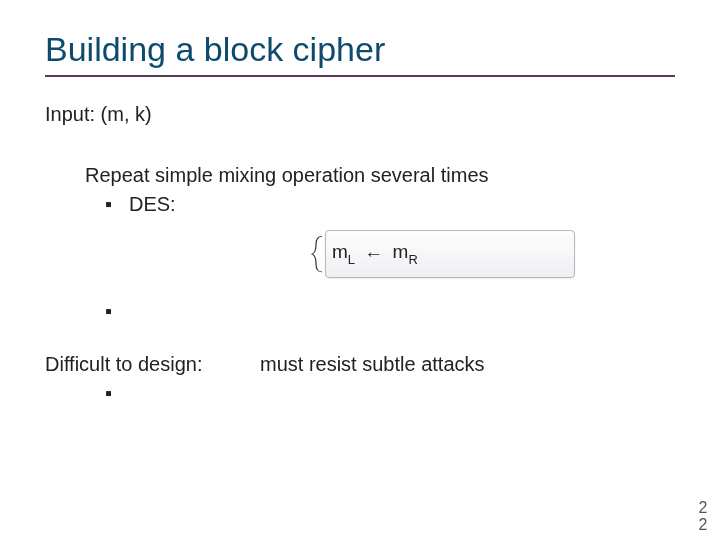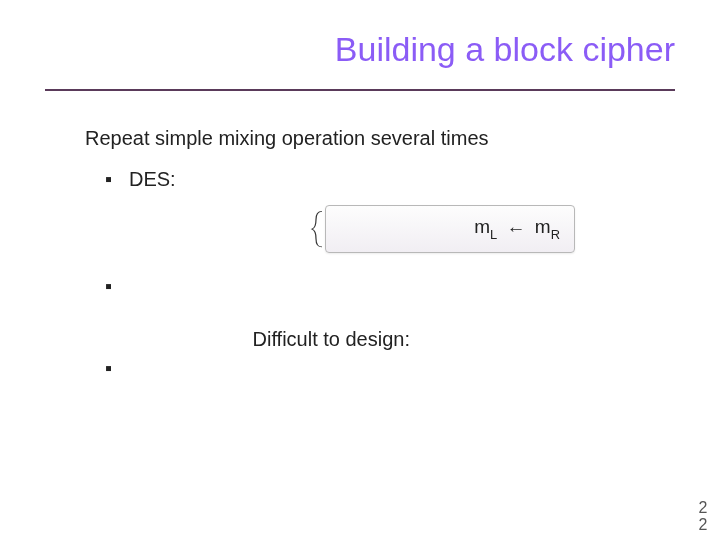--- a/index.html
+++ b/index.html
@@ -1,47 +1,48 @@
 <!DOCTYPE html>
 <html><head>
 <meta charset="utf-8">
 <style>
   * { margin: 0; padding: 0; box-sizing: border-box; }
   html, body { width: 720px; height: 540px; background: #fff; font-family: Verdana, Geneva, sans-serif; overflow: hidden; }
   .slide { width: 720px; height: 540px; position: relative; padding: 30px 45px 0 45px; }
-  .title { font-size: 34px; font-weight: normal; color: #8b5cf6; margin-bottom: 20px; font-family: Verdana, sans-serif; text-align: right; }
+  .title { font-size: 34px; font-weight: normal; color: #0c4a6e; margin-bottom: 6px; font-family: Verdana, sans-serif; }
   .title-rule { border: none; border-top: 2px solid #5a3a5a; margin-bottom: 24px; width: 100%; }
   .body { font-size: 20px; color: #222; line-height: 1.35; }
   .row { margin-bottom: 2px; }
   .indent1 { padding-left: 40px; margin-top: 34px; }
   .indent2 { padding-left: 60px; }
   .bullet-row { display: flex; align-items: baseline; }
   .bullet { width: 24px; flex: none; text-align: left; }
   .des-line { display: flex; align-items: baseline; }
-  .des-label { width: 155px; flex: none; margin-top: 12px; }
-  .formula-box { margin: 12px 0 20px 280px; width: 250px; border: 1px solid #b8b8b8; border-radius: 4px; background: linear-gradient(#fdfdfd,#f1eef3); padding: 8px 14px 10px 20px; font-size: 19px; position: relative; box-shadow: 0 1px 2px rgba(0,0,0,0.08); text-align: right; }
+  .des-label { width: 155px; flex: none; }
+  .formula-box { margin: 12px 0 20px 280px; width: 250px; border: 1px solid #b8b8b8; border-radius: 4px; background: linear-gradient(#fdfdfd,#f1eef3); padding: 8px 14px 10px 6px; font-size: 19px; position: relative; box-shadow: 0 1px 2px rgba(0,0,0,0.08); }
   .brace { position: absolute; left: -16px; top: 4px; bottom: 4px; width: 14px; }
   .brace svg { width: 100%; height: 100%; }
   .sub { font-size: 0.68em; vertical-align: sub; position: relative; top: 0.1em; }
   .aes-line { display: flex; align-items: baseline; margin-top: 8px; margin-bottom: 26px; }
   .aes-label { width: 155px; flex: none; }
   .attack-block { margin-top: 4px; }
-  .attack1 { display: flex; align-items: baseline; justify-content: center; }
+  .attack1 { display: flex; align-items: baseline; }
   .attack1-a { width: 215px; flex: none; }
   .pagenum { position: absolute; right: 10px; bottom: 6px; font-size: 16px; color: #555; line-height: 1.05; text-align: center; width: 14px; }
   .pagenum span { display: block; }
 </style>
 </head>
 <body>
 
 <div class="slide">
   <h1 class="title">Building a block cipher</h1>
   <hr class="title-rule">
 
   <div class="body">
+    <div class="row">Input:  (m, k)</div>
     <div class="row indent1">Repeat simple mixing operation several times</div>
 
     <div class="row indent2 bullet-row des-line">
       <span class="bullet">▪</span>
       <span class="des-label">DES:</span>
     </div>
 
     <div class="formula-box">
       <div class="brace">
         <svg viewBox="0 0 14 60" preserveAspectRatio="none">
@@ -55,20 +56,21 @@
       </div>
     </div>
 
     <div class="row indent2 bullet-row aes-line">
       <span class="bullet">▪</span>
     </div>
 
     <div class="attack-block">
       <div class="row attack1">
         <span class="attack1-a">Difficult to design:</span>
+        <span>must resist subtle attacks</span>
       </div>
       <div class="row indent2 bullet-row">
         <span class="bullet">▪</span>
       </div>
     </div>
   </div>
 
   <div class="pagenum">
     <span>2</span>
       <span>2</span>

